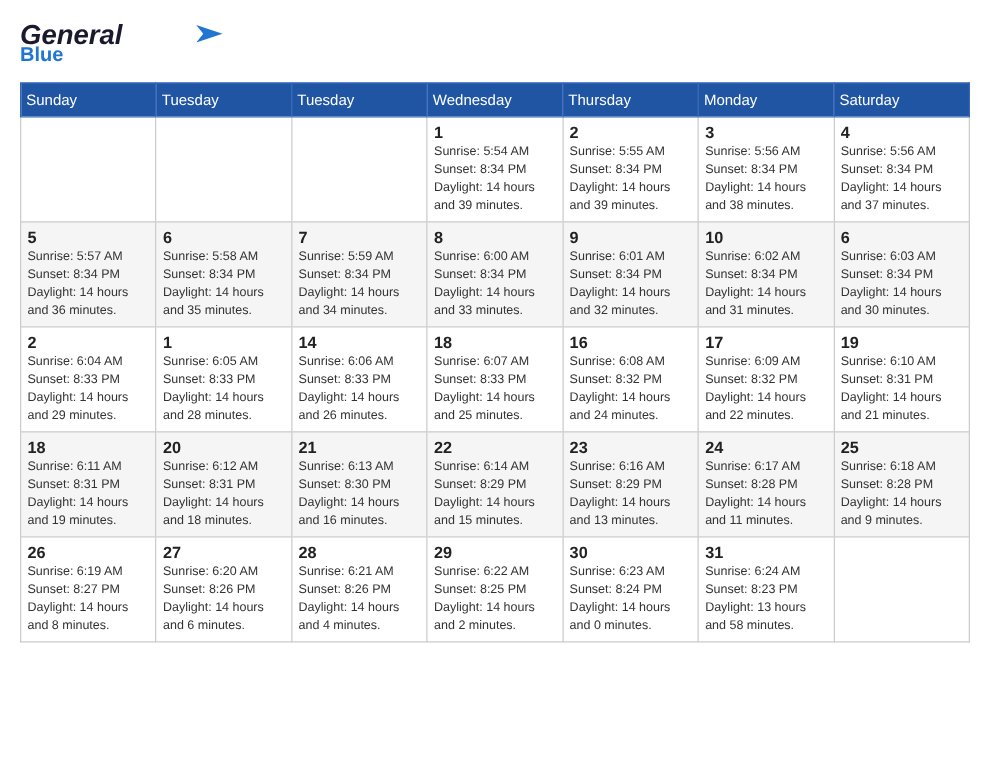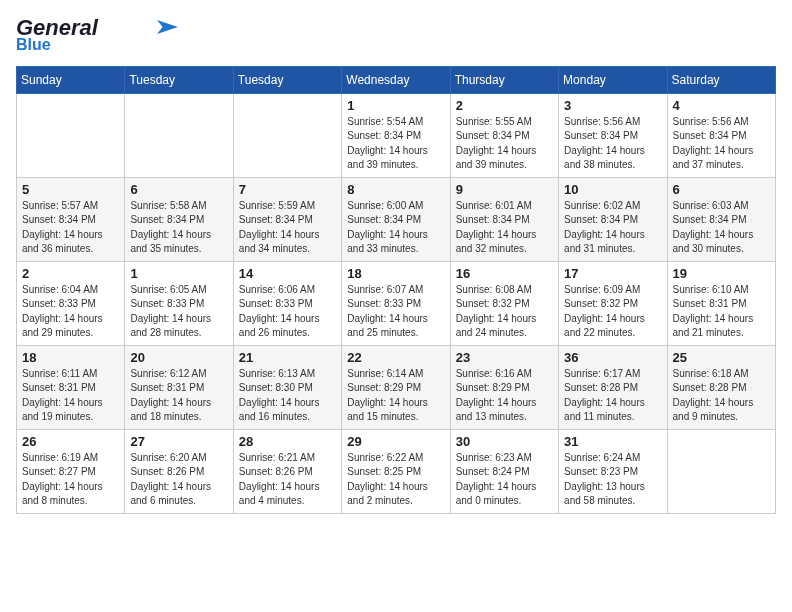--- a/index.html
+++ b/index.html
@@ -217,21 +217,21 @@
         </td>
         <td>
           <span class="day-number">22</span>
           <div class="cell-text">Sunrise: 6:14 AM<br>Sunset: 8:29 PM<br>Daylight: 14 hours and 15 minutes.</div>
         </td>
         <td>
           <span class="day-number">23</span>
           <div class="cell-text">Sunrise: 6:16 AM<br>Sunset: 8:29 PM<br>Daylight: 14 hours and 13 minutes.</div>
         </td>
         <td>
-          <span class="day-number">36</span>
+          <span class="day-number">24</span>
           <div class="cell-text">Sunrise: 6:17 AM<br>Sunset: 8:28 PM<br>Daylight: 14 hours and 11 minutes.</div>
         </td>
         <td>
           <span class="day-number">25</span>
           <div class="cell-text">Sunrise: 6:18 AM<br>Sunset: 8:28 PM<br>Daylight: 14 hours and 9 minutes.</div>
         </td>
       </tr>
       <tr>
         <td>
           <span class="day-number">26</span>

